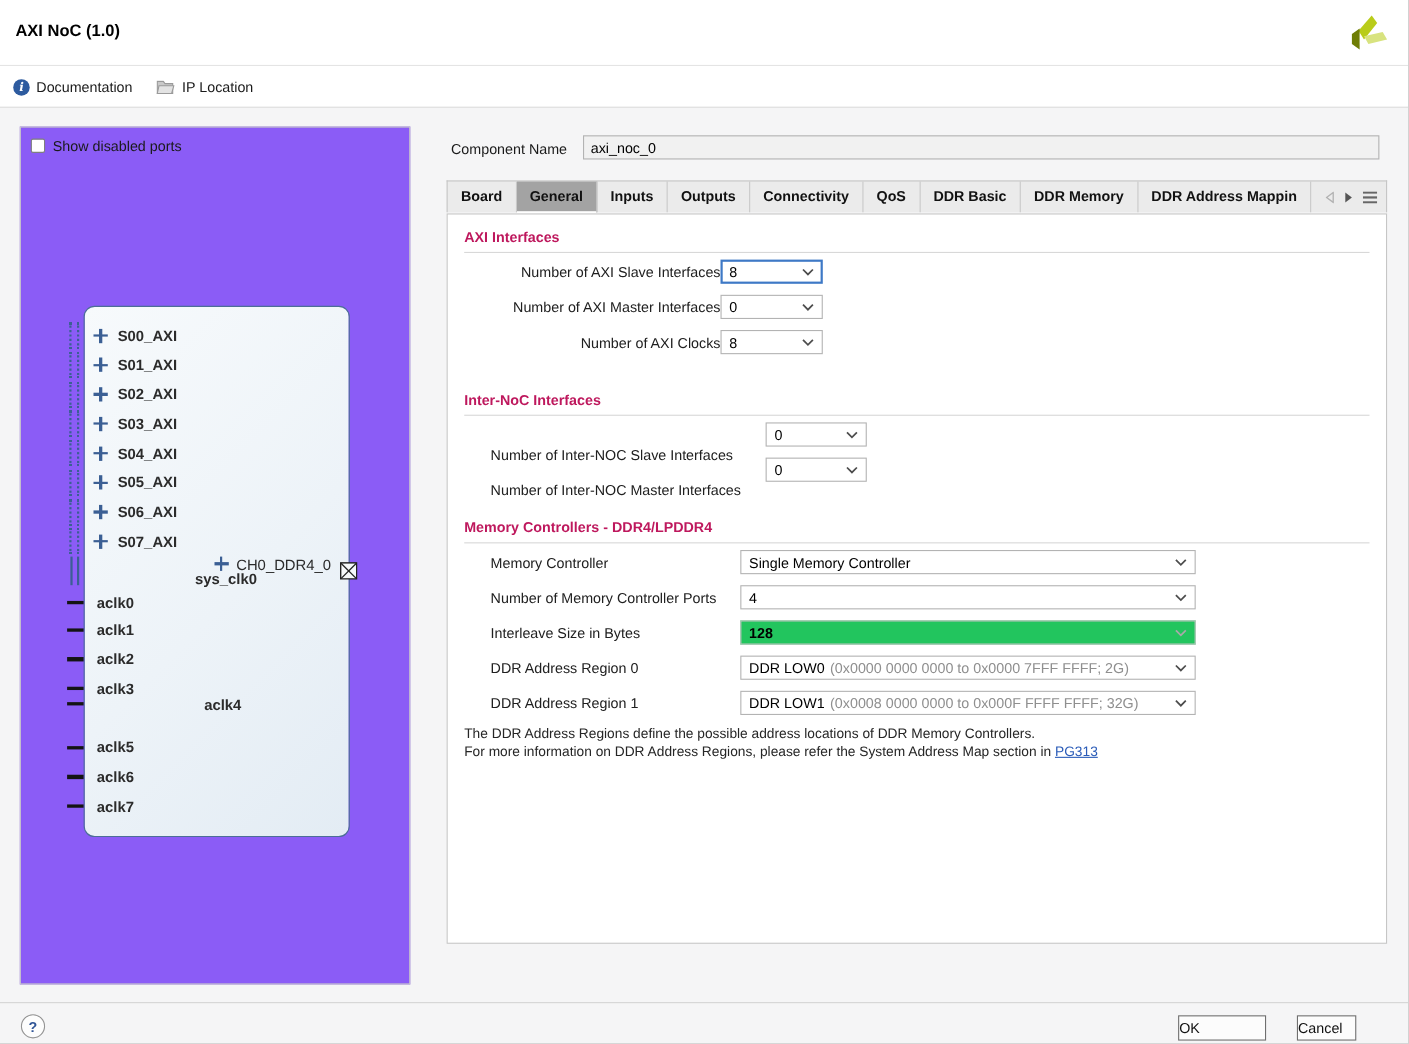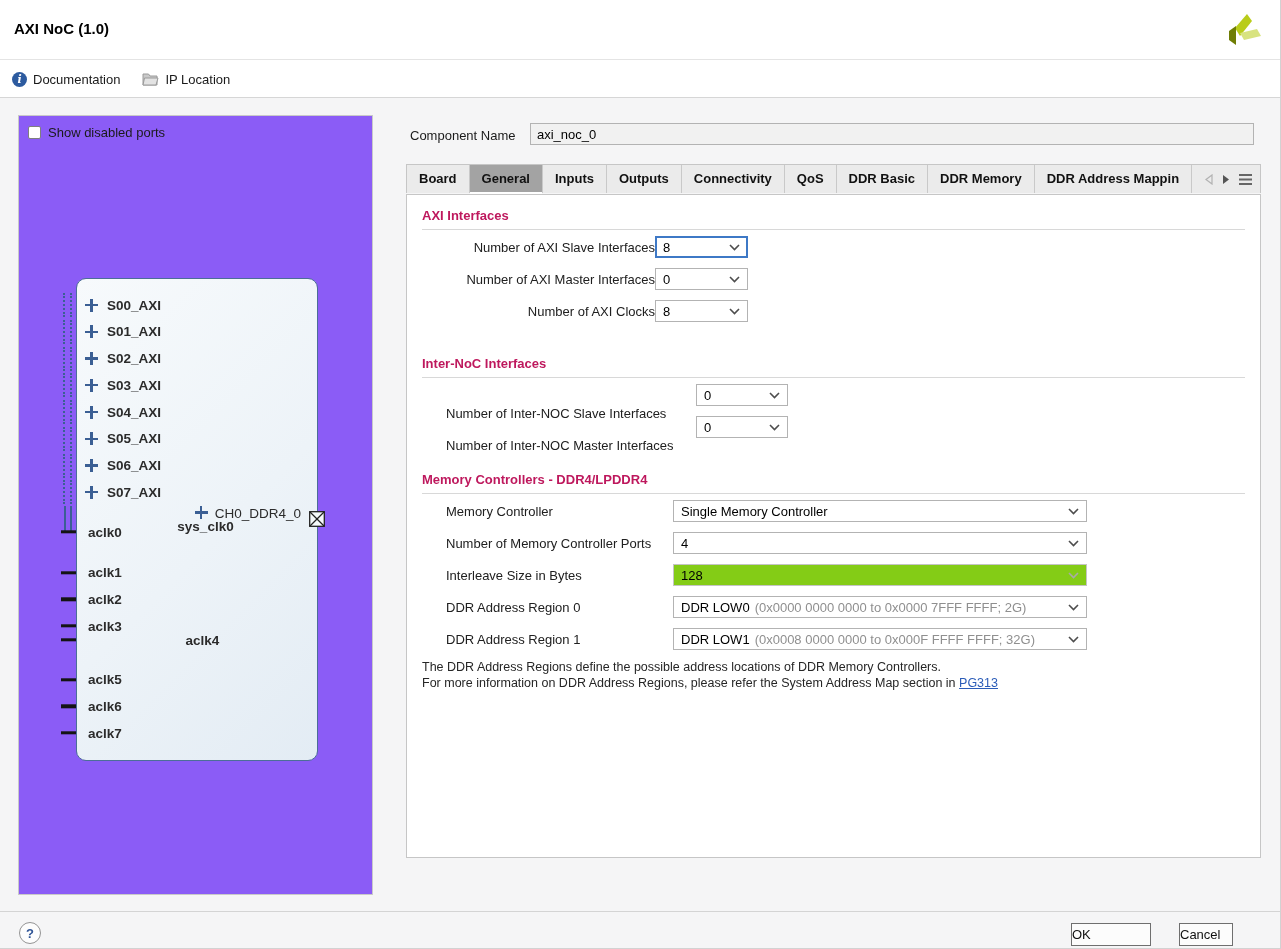--- a/index.html
+++ b/index.html
@@ -67,21 +67,21 @@
   .flabel { padding-left:24px; color:#202020; white-space:nowrap; flex:0 0 auto; }
   .sec-0 .flabel { width:233px;text-align:right; } .sec-0 .select { width:93px; }
   .sec-1 .flabel { width:274px;margin-top:37px; } .sec-1 .select { width:92px; }
   .sec-2 .flabel { width:251px; } .sec-2 .select { width:414px; }
   .select { height:22px; border:1px solid #b3b3b3; background:#fff; display:flex; align-items:center;
     padding:0 7px; cursor:default; }
   .select .v { color:#000; white-space:nowrap; }
   .select .vm { color:#8f8f8f; white-space:nowrap; margin-left:5px; }
   .select .chev { margin-left:auto; color:#4d4d4d; flex:0 0 auto; }
   .select.focused { border:2px solid var(--accent); padding:0 6px; }
-  .select.disabled { background:#84cc16; border-color:#c4c4c4; }
+  .select.disabled { background:#22c55e; border-color:#c4c4c4;font-weight:bold; }
   .select.disabled .chev { color:#a9a9a9; }
   .note { margin-top:8px; font-size:12.5px; color:#262626; line-height:15.5px; }
   .note a { color:var(--link); text-decoration:underline; cursor:pointer; }
   
   .footer { position:absolute; left:0; top:911px; width:100%; height:38px; background:#f5f5f6;
     border-top:1px solid #d4d4d4; }
   .help-circle { position:absolute; left:19px; top:10px; width:22px; height:22px; border-radius:50%;
     border:1px solid #949494; background:#fdfdfd; color:#2f5496; font-weight:bold; font-size:13px;
     display:flex; align-items:center; justify-content:center; cursor:default; }
   .btn { position:absolute; top:11px; height:23px; background:#fcfcfc; border:1px solid #6f6f6f;
@@ -167,21 +167,21 @@
           <span class="pin clock-interface"></span>
           <span class="plus"></span>
           <span class="plabel">sys_clk0</span>
           <span class="rlabel">CH0_DDR4_0</span>
           <span class="xbox"><svg width="16" height="16" viewBox="0 0 16 16">
               <rect x="0.7" y="0.7" width="14.6" height="14.6" fill="#f6f9fb" stroke="#222" stroke-width="1.3"></rect>
               <line x1="1" y1="1" x2="15" y2="15" stroke="#222" stroke-width="1.2"></line>
               <line x1="15" y1="1" x2="1" y2="15" stroke="#222" stroke-width="1.2"></line>
             </svg></span>
         </div>
-        <div class="prow" style="top: 240px;">
+        <div class="prow" style="top: 256px;">
           <span class="pin clock-pin"></span>
           <span class="plabel nolead">aclk0</span>
         </div>
         <div class="prow" style="top: 280.5px;">
           <span class="pin clock-pin"></span>
           <span class="plabel nolead">aclk1</span>
         </div>
         <div class="prow" style="top: 307.25px;">
           <span class="pin clock-pin"></span>
           <span class="plabel nolead">aclk2</span>

